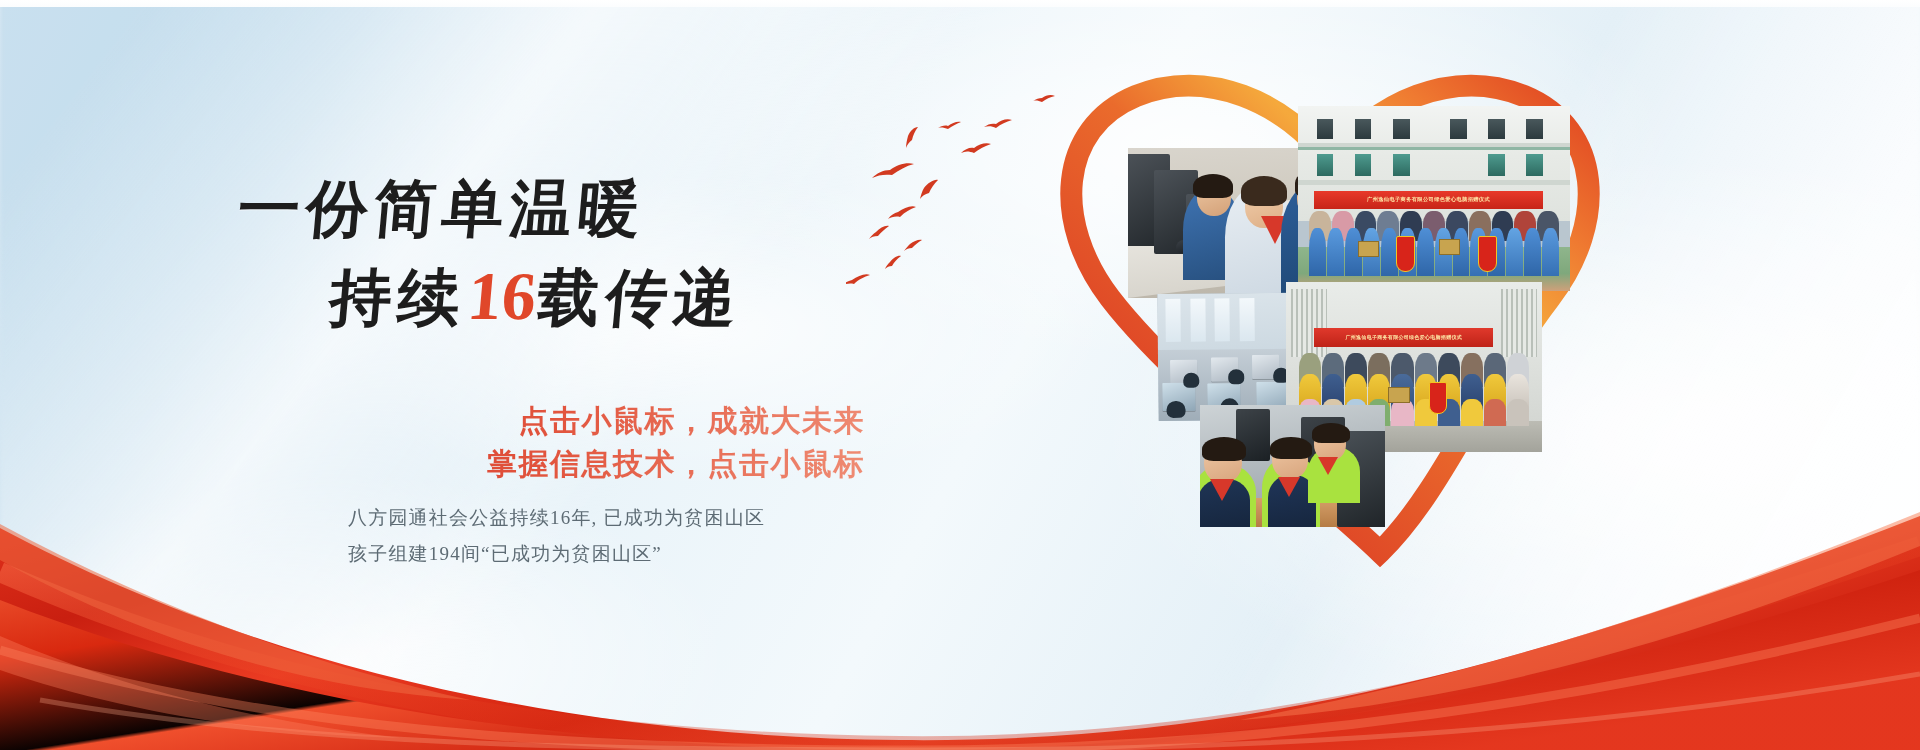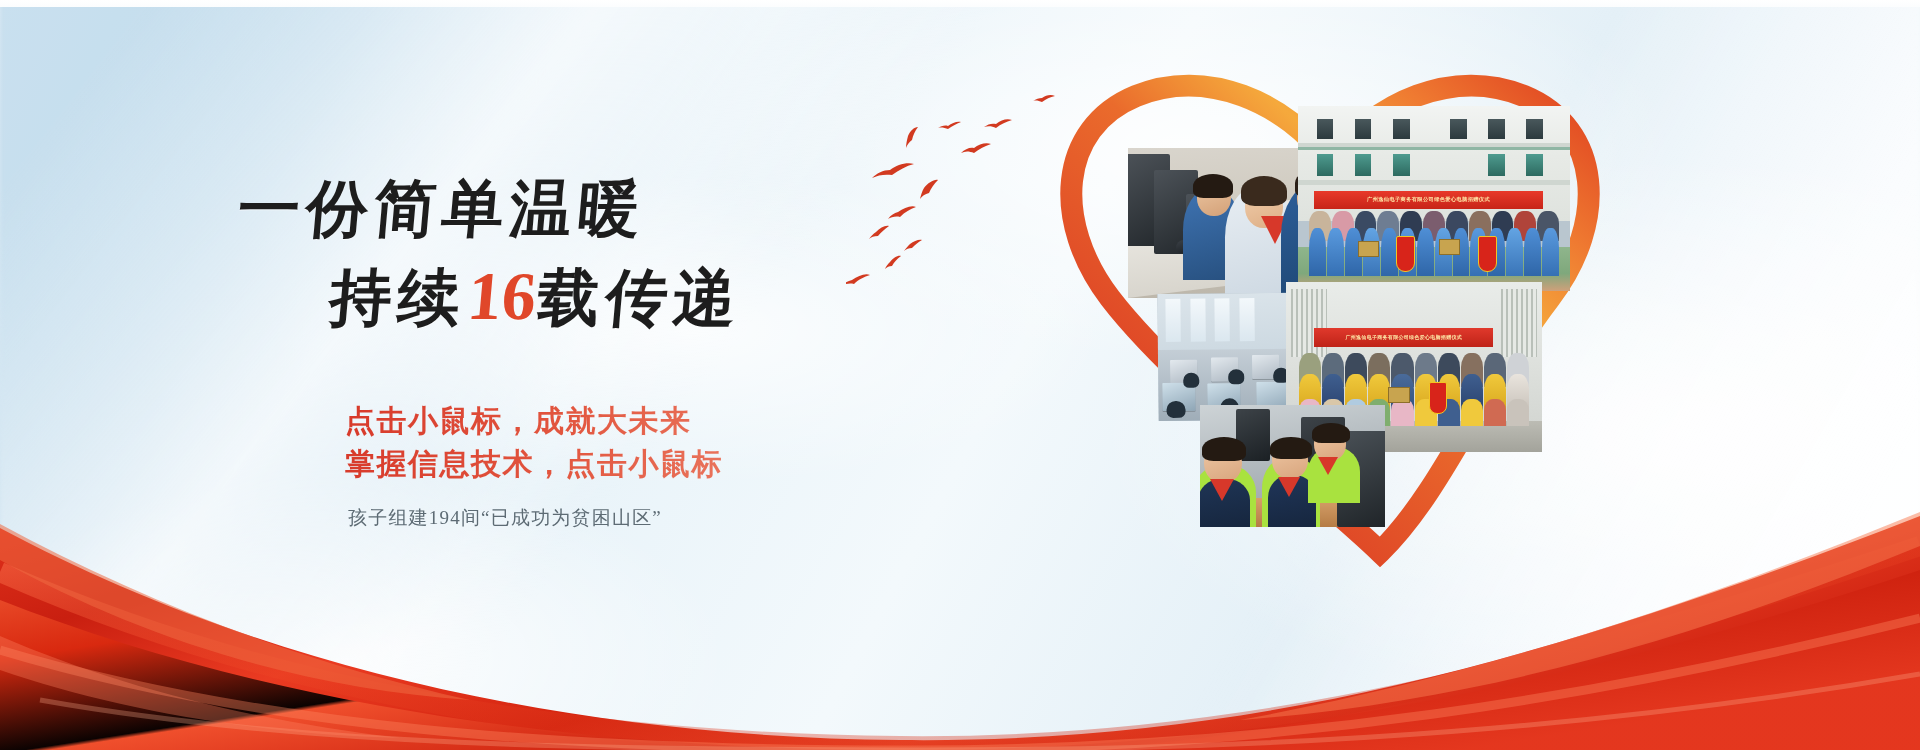--- a/index.html
+++ b/index.html
@@ -67,21 +67,21 @@
 
   .subtitle{
     position:absolute;left:345px;top:400px;width:520px;
     font-family:"Liberation Sans","DejaVu Sans",sans-serif;
     font-weight:700;font-size:30px;line-height:1.42;
     letter-spacing:1.5px;white-space:nowrap;
     background:linear-gradient(100deg,#d7392a 0%,#e2563f 42%,#ef8c74 100%);
     -webkit-background-clip:text;background-clip:text;
     color:transparent;-webkit-text-fill-color:transparent;
   }
-  .subtitle span{display:block;}
+  .subtitle span{display:block;text-align:right;}
 
   .body-text{
     position:absolute;left:348px;top:500px;width:560px;
     font-family:"Liberation Serif","DejaVu Serif",serif;
     font-size:19px;line-height:1.92;letter-spacing:1.2px;
     color:#5d6b74;white-space:nowrap;
   }
   .body-text span{display:block;}
 
   
@@ -205,20 +205,21 @@
       <span class="l1">一份简单温暖</span>
       <span class="l2"><span>持续</span><span class="num">16</span><span>载传递</span></span>
     </div>
 
     <div class="subtitle nosel">
       <span>点击小鼠标，成就大未来</span>
       <span>掌握信息技术，点击小鼠标</span>
     </div>
 
     <div class="body-text nosel">
+      <span>八方园通社会公益持续16年, 已成功为贫困山区</span>
       <span>孩子组建194间“已成功为贫困山区”</span>
     </div>
 
   </div>
 
   <div class="birds">
     <svg width="230" height="250" viewBox="0 0 230 250" fill="none">
       <g fill="#d23a20">
         <path d="M196 14c4-3 9-4 13-2-5 1-9 3-13 6-3-1-6-2-9-1 3-2 6-3 9-3z"></path>
         <path d="M150 40c5-4 11-6 16-4-6 2-11 4-16 8-4-2-8-2-12-1 4-3 8-4 12-3z"></path>

